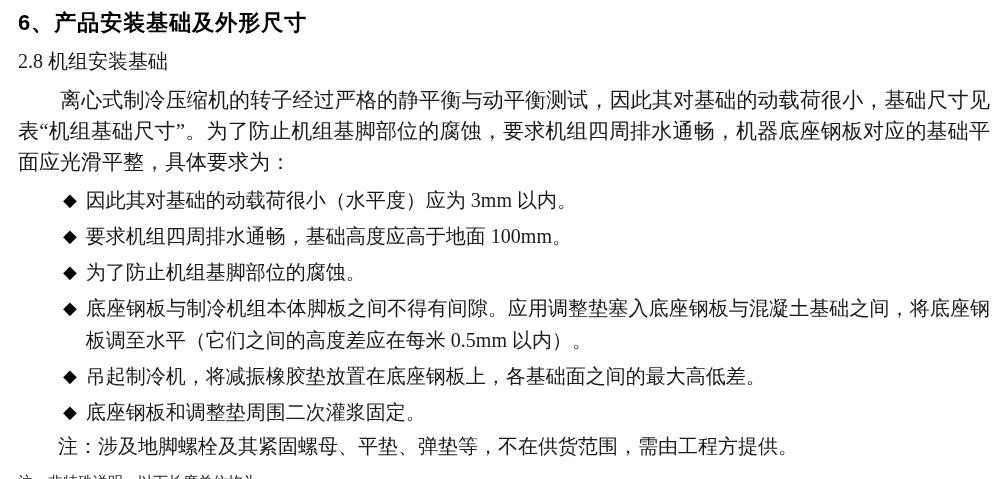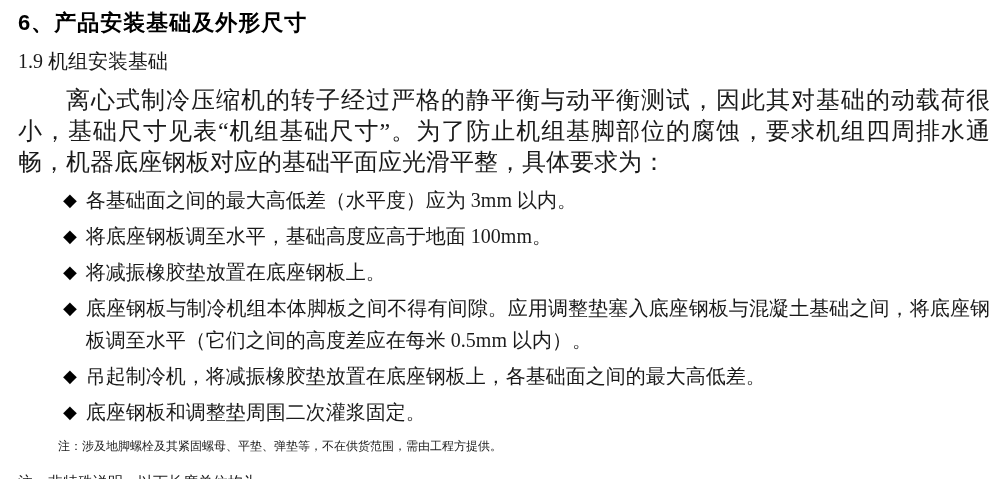--- a/index.html
+++ b/index.html
@@ -19,21 +19,21 @@
     color: #000;
     margin: 2px 0 10px 0;
     letter-spacing: 1px;
   }
   .subsection-title {
     font-weight: normal;
     font-size: 20px;
     margin: 0 0 10px 0;
   }
   .para {
-    font-size: 24px;
+    font-size: 21px;
     line-height: 31px;
     text-indent: 2em;
     text-align: justify;
     margin: 0 0 6px 0;
   }
   .req-list {
     list-style: none;
     margin: 4px 0 0 0;
     padding: 0 0 0 45px;
   }
@@ -47,53 +47,53 @@
     text-align: justify;
   }
   .bullet {
     flex: 0 0 auto;
     font-size: 18px;
     line-height: 32px;
     color: #000;
   }
   .li-text { flex: 1 1 auto; }
   .note {
-    font-size: 12px;
+    font-size: 20px;
     line-height: 28px;
     margin: 2px 0 0 40px;
   }
   .footer-note {
     font-size: 15px;
     line-height: 20px;
     margin: 12px 0 0 0;
   }
 </style>
 </head>
 <body>
 
 <div class="page">
 
   <h1 class="section-title">6、产品安装基础及外形尺寸</h1>
 
-  <h2 class="subsection-title">1.9 机组安装基础</h2>
+  <h2 class="subsection-title">2.8 机组安装基础</h2>
 
   <p class="para">离心式制冷压缩机的转子经过严格的静平衡与动平衡测试，因此其对基础的动载荷很小，基础尺寸见表“机组基础尺寸”。为了防止机组基脚部位的腐蚀，要求机组四周排水通畅，机器底座钢板对应的基础平面应光滑平整，具体要求为：</p>
 
   <ul class="req-list">
     <li>
       <span class="bullet">◆</span>
-      <span class="li-text">各基础面之间的最大高低差（水平度）应为 3mm 以内。</span>
+      <span class="li-text">因此其对基础的动载荷很小（水平度）应为 3mm 以内。</span>
     </li>
     <li>
       <span class="bullet">◆</span>
-      <span class="li-text">将底座钢板调至水平，基础高度应高于地面 100mm。</span>
+      <span class="li-text">要求机组四周排水通畅，基础高度应高于地面 100mm。</span>
     </li>
     <li>
       <span class="bullet">◆</span>
-      <span class="li-text">将减振橡胶垫放置在底座钢板上。</span>
+      <span class="li-text">为了防止机组基脚部位的腐蚀。</span>
     </li>
     <li>
       <span class="bullet">◆</span>
       <span class="li-text">底座钢板与制冷机组本体脚板之间不得有间隙。应用调整垫塞入底座钢板与混凝土基础之间，将底座钢板调至水平（它们之间的高度差应在每米 0.5mm 以内）。</span>
     </li>
     <li>
       <span class="bullet">◆</span>
       <span class="li-text">吊起制冷机，将减振橡胶垫放置在底座钢板上，各基础面之间的最大高低差。</span>
     </li>
     <li>

